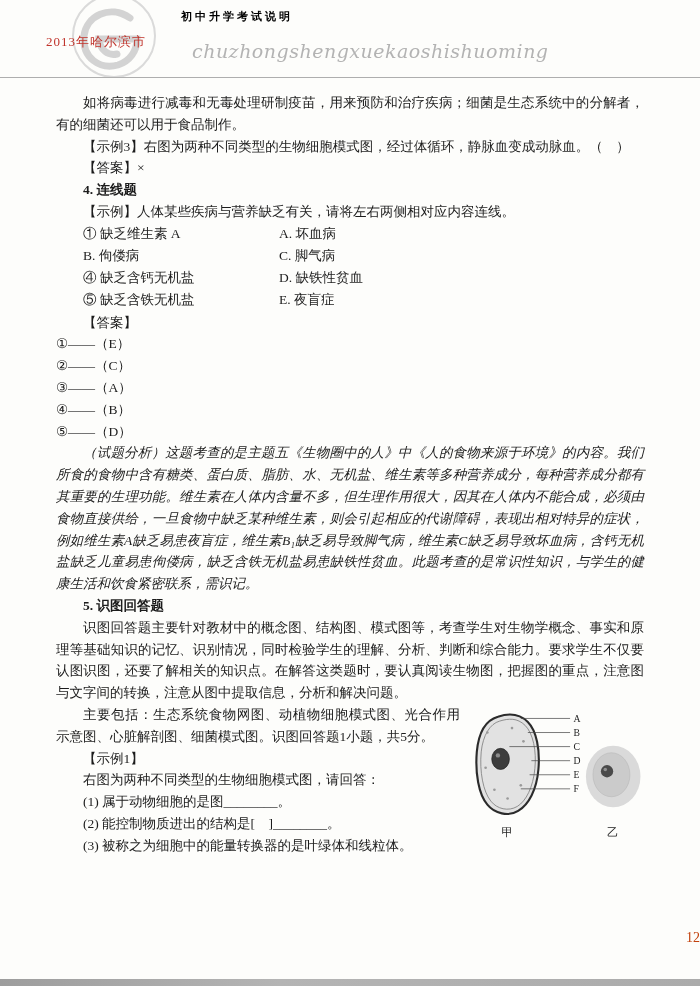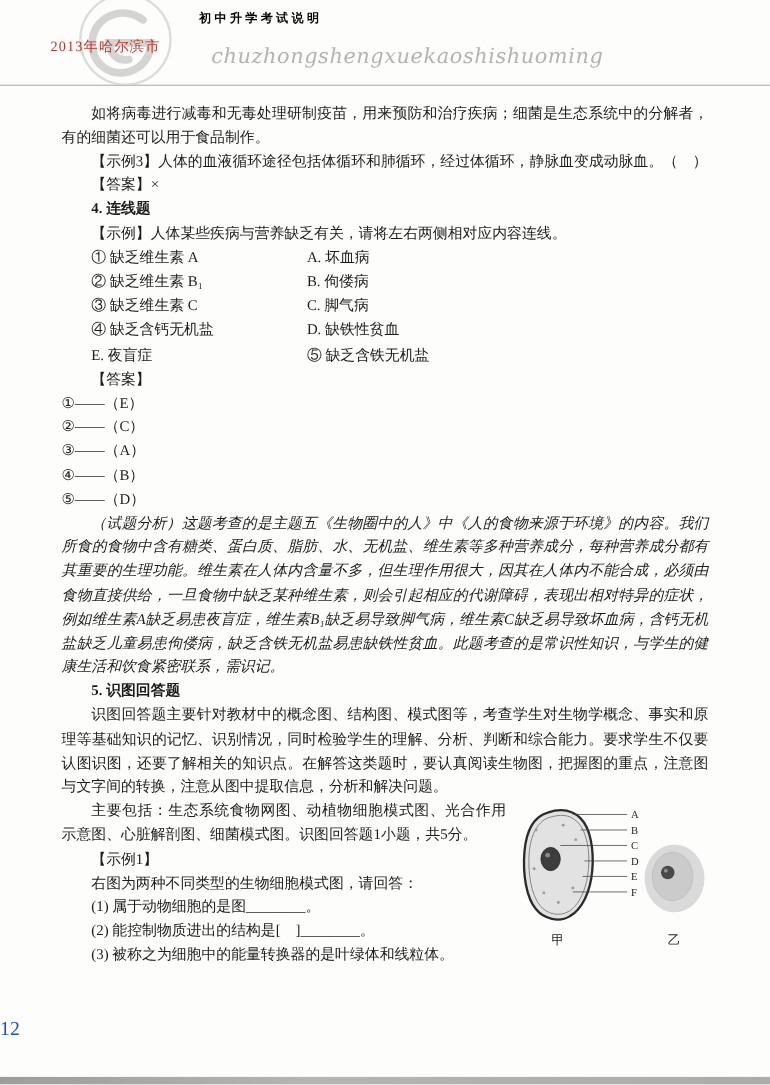--- a/index.html
+++ b/index.html
@@ -56,21 +56,21 @@
     flex-direction: column;
   }
 
   
   .fig-flow::after { content: ""; display: block; clear: both; }
   .cellfig { float: right; width: 176px; margin: 2px 0 2px 8px; }
   .cellfig svg { display: block; }
 
   .page-number {
     position: absolute; bottom: 40px; left: 0; width: 100%;
-    text-align: left; font-size: 18px; color: #1d4ed8;
+    text-align: right; font-size: 14px; color: #c2410c;
   }
   .bottom-strip {
     position: absolute; left: 0; right: 0; bottom: 0; height: 7px;
     background: linear-gradient(to right, #9d9d9d, #b4b4b4 40%, #ababab);
   }
 </style>
 </head>
 <body>
 
 <div class="page">
@@ -81,37 +81,35 @@
       <path d="M72,24 C52,10 28,22 26,42 C24,64 42,76 60,71 C72,67 79,57 79,45 L41,45 C42,56 50,62 59,60" fill="none" stroke="#c6c6c6" stroke-width="7" stroke-linecap="round"></path>
     </svg>
     <div class="edition">2013年哈尔滨市</div>
     <div class="doc-title">初中升学考试说明</div>
     <div class="pinyin">chuzhongshengxuekaoshishuoming</div>
   </header>
 
   <main class="content">
 
     <p class="para">如将病毒进行减毒和无毒处理研制疫苗，用来预防和治疗疾病；细菌是生态系统中的分解者，有的细菌还可以用于食品制作。</p>
-    <p class="para">【示例3】人体的血液循环途径包括体循环和肺循环，经过体循环，静脉血变成动脉血。（　）</p>
+    <p class="para">【示例3】右图为两种不同类型的生物细胞模式图，经过体循环，静脉血变成动脉血。（　）</p>
     <p class="para">【答案】×</p>
 
     <p class="para heading">4. 连线题</p>
     <p class="para">【示例】人体某些疾病与营养缺乏有关，请将左右两侧相对应内容连线。</p>
 
     <div class="match">
       <span>① 缺乏维生素 A</span>
       <span>A. 坏血病</span>
-      <span>② 缺乏维生素 B₁</span>
       <span>B. 佝偻病</span>
-      <span>③ 缺乏维生素 C</span>
       <span>C. 脚气病</span>
       <span>④ 缺乏含钙无机盐</span>
       <span>D. 缺铁性贫血</span>
+      <span>⑤ 缺乏含铁无机盐</span>
       <span>E. 夜盲症</span>
-      <span>⑤ 缺乏含铁无机盐</span>
     </div>
 
     <p class="para">【答案】</p>
     <div class="answers">
       <span>①——（E）</span>
       <span>②——（C）</span>
       <span>③——（A）</span>
       <span>④——（B）</span>
       <span>⑤——（D）</span>
     </div>

